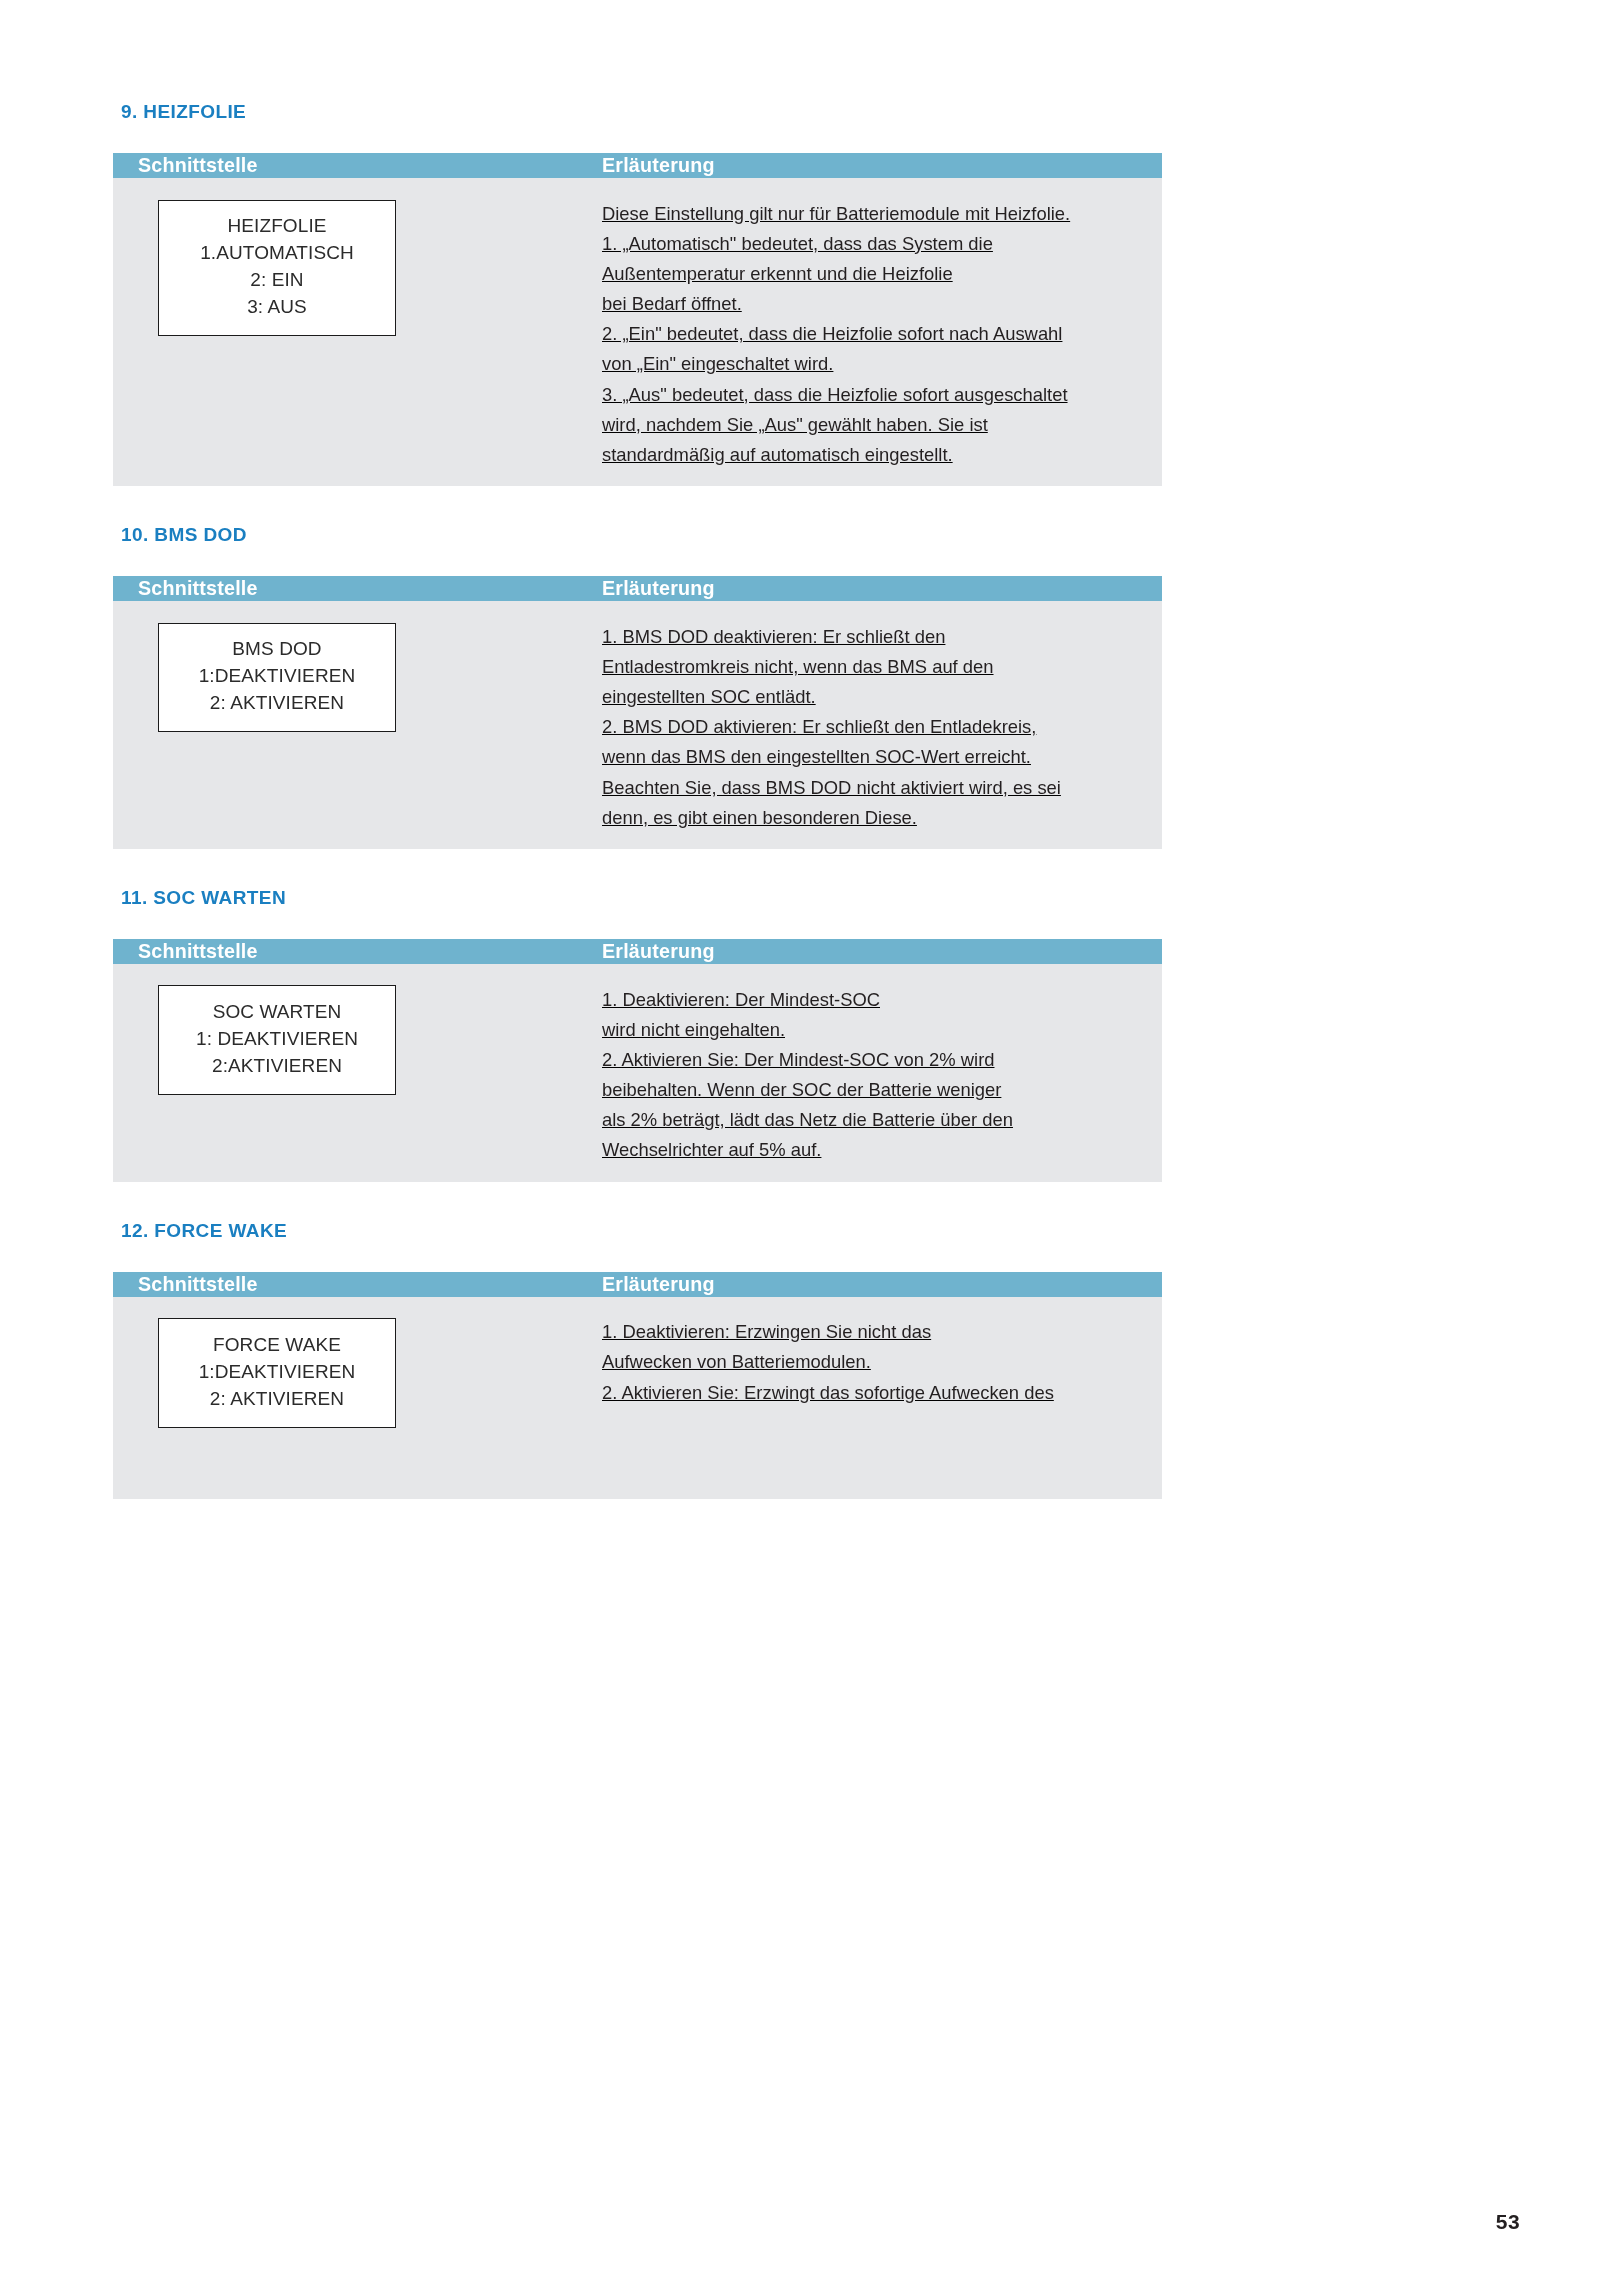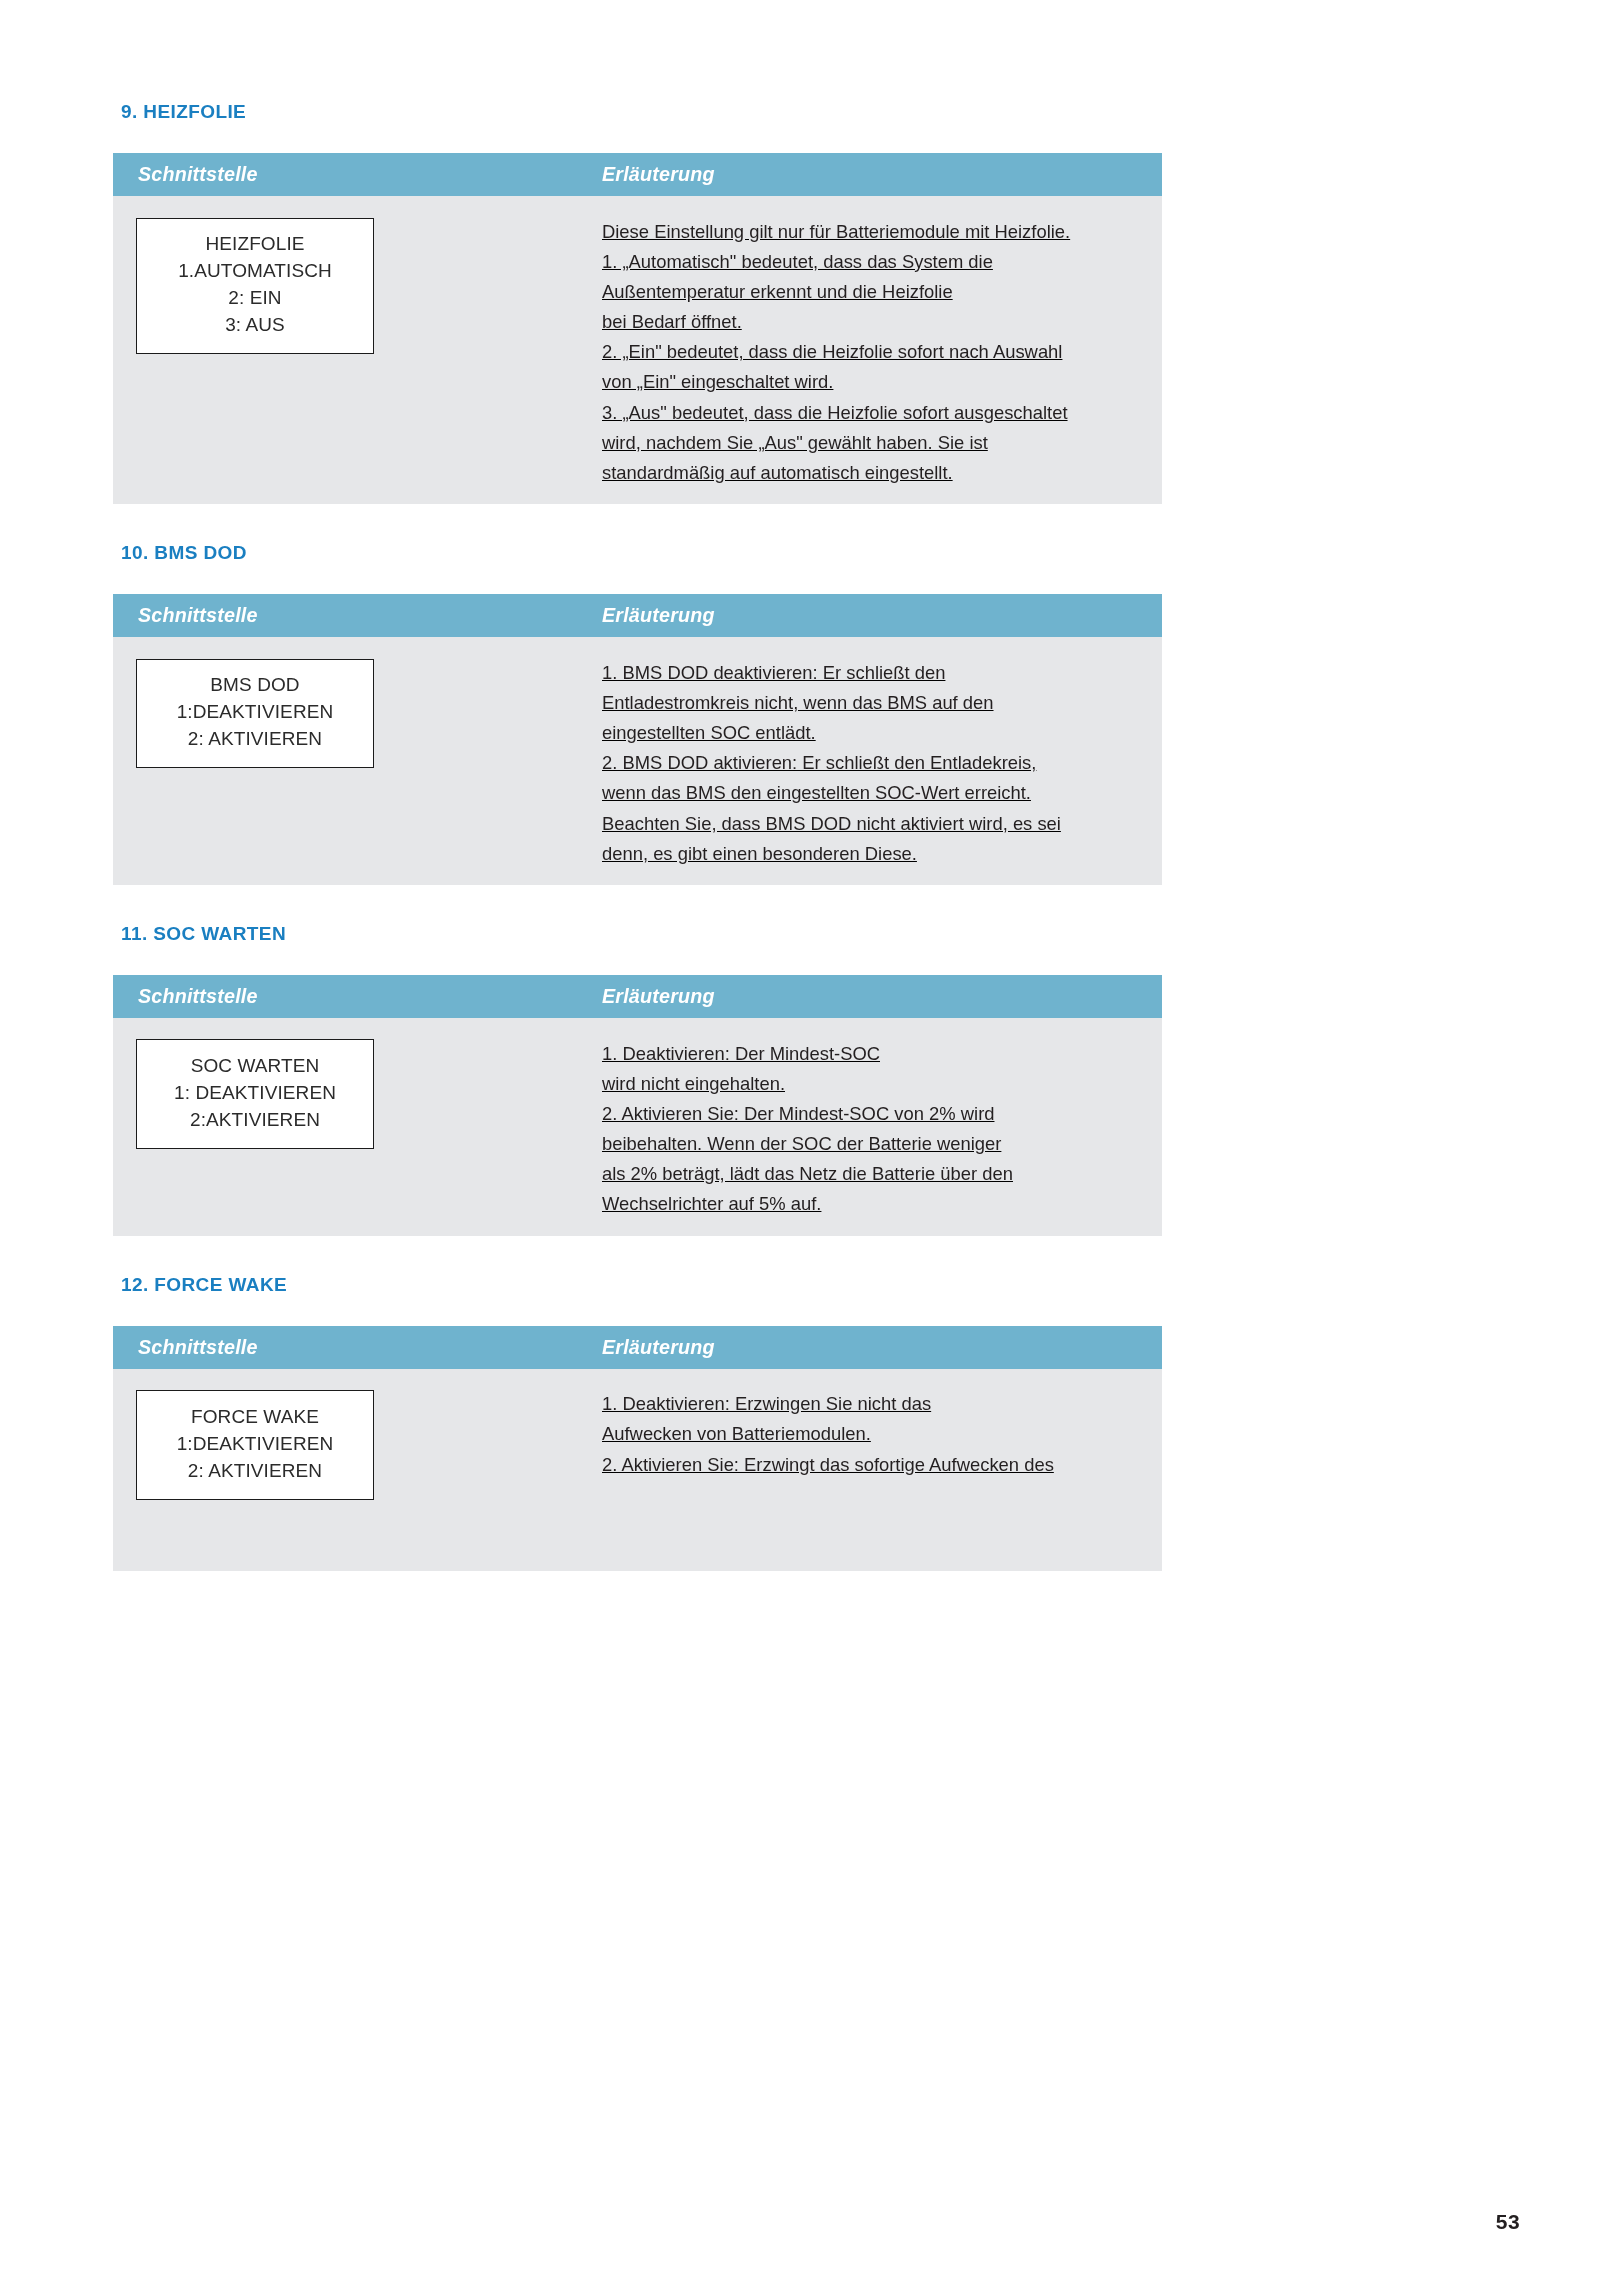--- a/index.html
+++ b/index.html
@@ -41,23 +41,22 @@
 
   
   .table {
     width: 1049px;
     margin: 0;
     background: #e6e7e9;
   }
   .thead {
     display: flex;
     background: #6fb3ce;
-    height: 43px;
+    height: 25px;
     align-items: center;
-    font-style: italic;
   }
   .th {
     color: #ffffff;
     font-size: 19.7px;
     font-weight: bold;
     letter-spacing: 0.2px;
   }
   .th-interface { width: 466px; padding-left: 25px; box-sizing: border-box; }
   .th-explain  { flex: 1; padding-left: 23px; box-sizing: border-box; }
 
@@ -78,20 +77,21 @@
   }
 
   
   .lcd {
     width: 238px;
     border: 1.8px solid #1b1b1b;
     background: #ffffff;
     box-sizing: border-box;
     padding: 12.5px 7.2px 14.3px 7.2px;
     text-align: center;
+    margin-left: 22px;
   }
   .lcd-line {
     font-family: "Liberation Sans", sans-serif;
     font-size: 19px;
     font-weight: 300;
     color: #2b2b2b;
     line-height: 1.42;
     letter-spacing: 0.1px;
     white-space: nowrap;
   }

